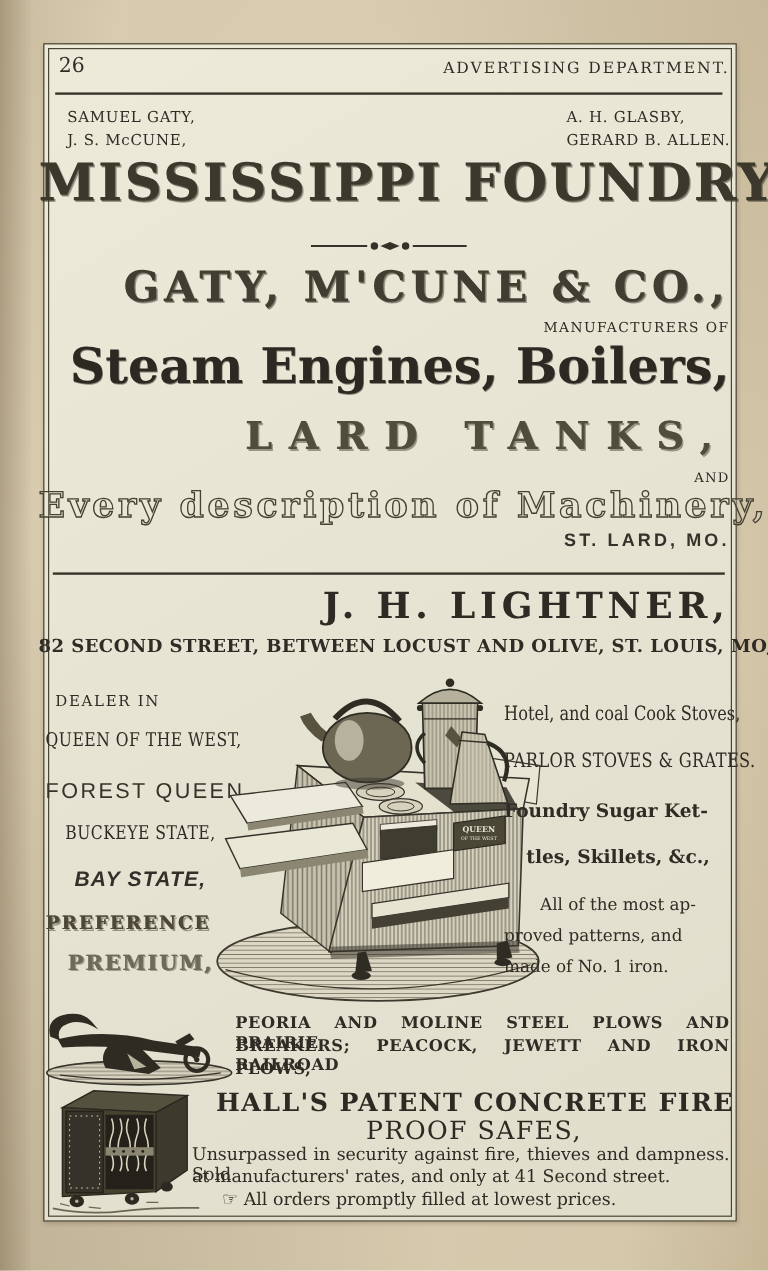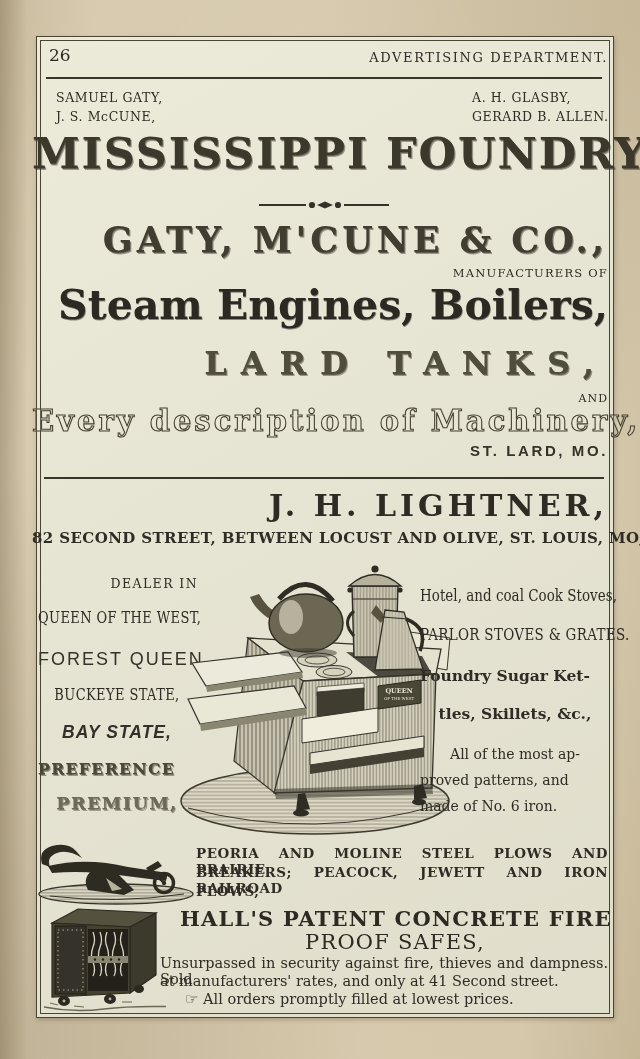--- a/index.html
+++ b/index.html
@@ -67,21 +67,21 @@
   <div class="abs ctr ornate-shadow" style="top:344px;font-size:32px;font-weight:bold;letter-spacing:14px;color:#514d3d;">LARD TANKS,</div>
   <div class="abs ctr" style="top:392px;font-size:11px;letter-spacing:1px;">AND</div>
   <div class="abs ctr outline-text" style="top:404px;font-size:29px;font-weight:bold;letter-spacing:3px;">Every description of Machinery,</div>
   <div class="abs ctr" style="top:442px;font-size:15px;font-weight:bold;letter-spacing:2.6px;font-family:'Liberation Sans',sans-serif;color:#35322a;">ST. LARD, MO.</div>
 
   <div class="rule" style="left:44px;top:477px;width:560px;height:2.4px;"></div>
 
   <div class="abs ctr" style="top:488px;font-size:30px;font-weight:bold;letter-spacing:4px;color:#2e2b24;">J. H. LIGHTNER,</div>
   <div class="abs ctr" style="top:529px;font-size:15px;font-weight:bold;letter-spacing:0.4px;">82 SECOND STREET, BETWEEN LOCUST AND OLIVE, ST. LOUIS, MO,</div>
 
-  <div class="abs" style="left:46px;top:576px;width:152px;text-align:right;font-size:12.5px;letter-spacing:1.4px;">DEALER IN</div>
+  <div class="abs" style="left:46px;top:576px;width:152px;text-align:left;font-size:12.5px;letter-spacing:1.4px;">DEALER IN</div>
   <div class="abs cond" style="left:38px;top:610px;width:160px;text-align:center;font-size:13px;letter-spacing:0.4px;">QUEEN OF THE WEST,</div>
   <div class="abs" style="left:38px;top:649px;width:162px;text-align:right;font-size:18px;letter-spacing:2px;font-family:'Liberation Sans',sans-serif;color:#35322a;">FOREST QUEEN,</div>
   <div class="abs cond" style="left:42px;top:687px;width:150px;text-align:center;font-size:13px;letter-spacing:0.4px;">BUCKEYE STATE,</div>
   <div class="abs" style="left:38px;top:722px;width:158px;text-align:center;font-size:17.5px;font-weight:bold;font-style:italic;letter-spacing:1px;font-family:'Liberation Sans',sans-serif;color:#33302a;">BAY STATE,</div>
   <div class="abs ornate-shadow" style="left:38px;top:759px;width:158px;text-align:left;font-size:15.5px;font-weight:bold;letter-spacing:1.5px;color:#4c4739;">PREFERENCE</div>
   <div class="abs ornate-shadow" style="left:38px;top:793px;width:158px;text-align:center;font-size:17.5px;font-weight:bold;letter-spacing:1.5px;color:#5a5644;opacity:0.85;">PREMIUM,</div>
 
   <svg class="abs" style="left:170px;top:556px;" width="285" height="292" viewBox="0 0 285 292">
     <defs>
       <pattern id="vh" width="3.2" height="6" patternUnits="userSpaceOnUse">
@@ -159,21 +159,21 @@
     <path d="M244,230 l9,-2 l4,14 l-13,2 Z" fill="#2f2c24"></path>
     <ellipse cx="249" cy="246" rx="7" ry="3.2" fill="#2f2c24"></ellipse>
   </svg>
 
   <div class="abs cond" style="left:420px;top:587px;width:190px;text-align:center;font-size:13.5px;">Hotel, and coal Cook Stoves,</div>
   <div class="abs cond" style="left:420px;top:626px;width:190px;text-align:center;font-size:13.5px;letter-spacing:0.3px;">PARLOR STOVES &amp; GRATES.</div>
   <div class="abs" style="left:420px;top:666px;width:190px;text-align:left;font-size:15.5px;font-weight:bold;">Foundry Sugar Ket-</div>
   <div class="abs" style="left:420px;top:704px;width:190px;text-align:center;font-size:15.5px;font-weight:bold;">tles, Skillets, &amp;c.,</div>
   <div class="abs" style="left:420px;top:746px;width:190px;text-align:center;font-size:14px;">All of the most ap-</div>
   <div class="abs" style="left:420px;top:772px;width:190px;text-align:left;font-size:14px;">proved patterns, and</div>
-  <div class="abs" style="left:420px;top:798px;width:190px;text-align:left;font-size:14px;">made of No. 6 iron.</div>
+  <div class="abs" style="left:420px;top:798px;width:190px;text-align:left;font-size:14px;">made of No. 1 iron.</div>
 
   <svg class="abs" style="left:36px;top:840px;" width="160" height="66" viewBox="0 0 160 66">
     <defs>
       <pattern id="hh2" width="6" height="3.2" patternUnits="userSpaceOnUse">
           <path d="M0 1.6H6" stroke="#55503e" stroke-width="0.7"></path>
         </pattern>
     </defs>
     <ellipse cx="80" cy="54" rx="77" ry="10" fill="#d9d5c2" stroke="#35322a" stroke-width="1.4"></ellipse>
     <ellipse cx="80" cy="54" rx="77" ry="10" fill="url(#hh2)" opacity="0.8"></ellipse>
     <path d="M14,56 Q80,64 148,54" stroke="#35322a" stroke-width="1" fill="none"></path>

